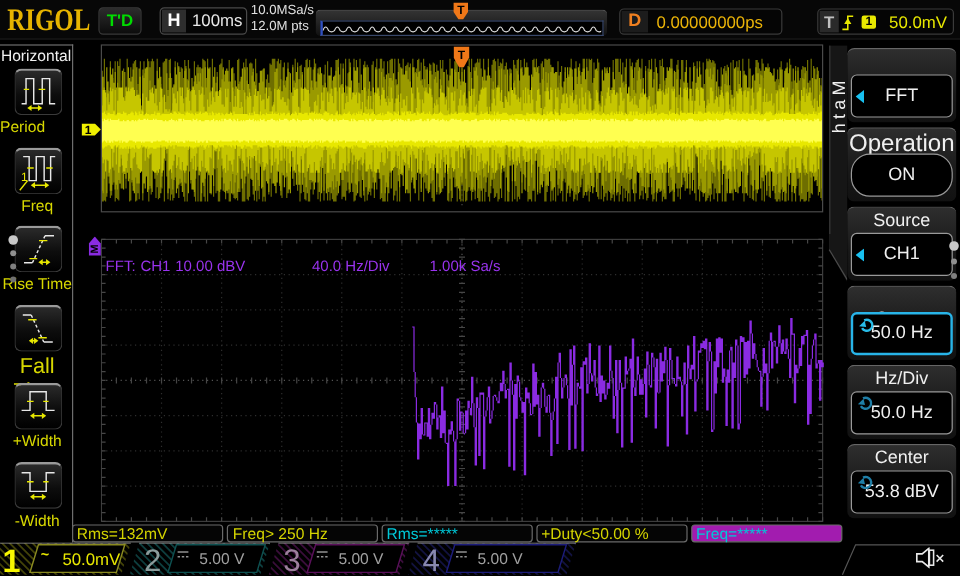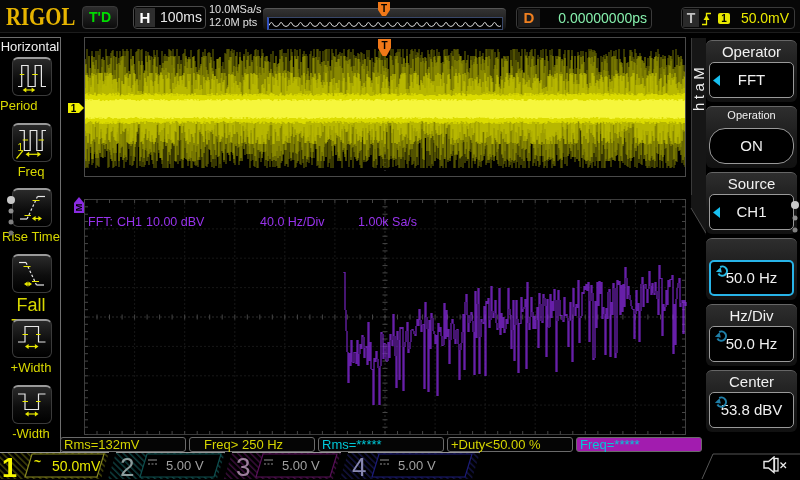--- a/index.html
+++ b/index.html
@@ -21,21 +21,21 @@
   <path d="M0 7.5 Q2.4 1.5 4.8 7.5 Q7.3 9.5 9.7 7.5 Q12.1 1.5 14.5 7.5 Q17.0 9.5 19.4 7.5 Q21.8 1.5 24.2 7.5 Q26.7 9.5 29.1 7.5 Q31.5 1.5 33.9 7.5 Q36.4 9.5 38.8 7.5 Q41.2 1.5 43.6 7.5 Q46.1 9.5 48.5 7.5 Q50.9 1.5 53.4 7.5 Q55.8 9.5 58.2 7.5 Q60.6 1.5 63.1 7.5 Q65.5 9.5 67.9 7.5 Q70.3 1.5 72.8 7.5 Q75.2 9.5 77.6 7.5 Q80.0 1.5 82.5 7.5 Q84.9 9.5 87.3 7.5 Q89.7 1.5 92.2 7.5 Q94.6 9.5 97.0 7.5 Q99.4 1.5 101.9 7.5 Q104.3 9.5 106.7 7.5 Q109.1 1.5 111.6 7.5 Q114.0 9.5 116.4 7.5 Q118.8 1.5 121.3 7.5 Q123.7 9.5 126.1 7.5 Q128.5 1.5 131.0 7.5 Q133.4 9.5 135.8 7.5 Q138.2 1.5 140.7 7.5 Q143.1 9.5 145.5 7.5 Q147.9 1.5 150.3 7.5 Q152.8 9.5 155.2 7.5 Q157.6 1.5 160.0 7.5 Q162.5 9.5 164.9 7.5 Q167.3 1.5 169.7 7.5 Q172.2 9.5 174.6 7.5 Q177.0 1.5 179.4 7.5 Q181.9 9.5 184.3 7.5 Q186.7 1.5 189.1 7.5 Q191.6 9.5 194.0 7.5 Q196.4 1.5 198.8 7.5 Q201.3 9.5 203.7 7.5 Q206.1 1.5 208.5 7.5 Q211.0 9.5 213.4 7.5 Q215.8 1.5 218.2 7.5 Q220.7 9.5 223.1 7.5 Q225.5 1.5 227.9 7.5 Q230.4 9.5 232.8 7.5" stroke="#dcdcdc" fill="none" stroke-width="1"></path>
 </svg>
 </div>
 
 <svg class="abs" style="left:377px;top:2px" width="14" height="15">
     <polygon points="1,0 13,0 13,8 9,14 5,14 1,8" fill="#f07818"></polygon>
     <text x="7" y="10" font-size="10" font-weight="bold" fill="#000" text-anchor="middle" font-family="Liberation Sans">T</text>
   </svg>
 <div class="abs" style="left:516px;top:7px;width:136px;height:22px;background:#050505;border:1px solid #3a3a3a;border-radius:4px">
   <div class="abs" style="left:1px;top:1px;width:22px;height:18px;background:#1c1c1c;color:#f08020;font-weight:bold;font-size:15px;text-align:center;line-height:18px">D</div>
-  <div class="abs" style="left:30px;top:1px;width:100px;color:#86efac;font-size:14px;text-align:right;line-height:18px">0.00000000ps</div>
+  <div class="abs" style="left:30px;top:1px;width:100px;color:#eab308;font-size:14px;text-align:left;line-height:18px">0.00000000ps</div>
 </div>
 <div class="abs" style="left:681px;top:7px;width:114px;height:22px;background:#050505;border:1px solid #3a3a3a;border-radius:4px">
   <div class="abs" style="left:1px;top:1px;width:16px;height:18px;background:#2a2a2a;color:#c0c0c0;font-weight:bold;font-size:14px;text-align:center;line-height:18px">T</div>
   <svg class="abs" style="left:19px;top:3px" width="14" height="15">
       <path d="M1 13.5 H5.5 V2.5 H10" stroke="#e8e800" fill="none" stroke-width="1.3"></path>
       <polygon points="5.5,4 2.5,9 8.5,9" fill="#e8e800"></polygon>
     </svg>
   <div class="abs" style="left:36px;top:5px;width:12px;height:11px;background:#e8e800;border-radius:2px;color:#000;font-weight:bold;font-size:10px;text-align:center;line-height:11px">1</div>
   <div class="abs" style="left:56px;top:1px;width:54px;color:#e8e800;font-size:14px;text-align:center;line-height:19px">50.0mV</div>
 </div>
@@ -174,30 +174,29 @@
 
 <div class="abs" style="left:691px;top:38px;width:15px;height:170px;background:#161616;border-left:1px solid #3a3a3a"></div>
 <svg class="abs" style="left:688px;top:195px" width="18" height="40">
     <polygon points="3,0 18,0 18,40 3,13" fill="#161616"></polygon>
     <line x1="3" y1="13" x2="18" y2="38" stroke="#4a4a4a"></line>
   </svg>
 <svg class="abs" style="left:688px;top:52px" width="18" height="68">
     <text x="0" y="0" transform="translate(16,59) rotate(-90)" fill="#f0f0f0" font-size="15px" letter-spacing="3.5" font-family="Liberation Sans" text-anchor="start">htaM</text>
   </svg>
 <div class="abs" style="left:706px;top:40px;width:91px;height:62px;background:linear-gradient(#2e2e2e,#181818 60%,#111);border-radius:6px;border-top:1px solid #666">
-<div style="color:#f0f0f0;font-size:15px;text-align:center;margin-top:2px">Operator</div>
 <div class="abs" style="left:3px;top:21px;width:85px;height:36px;background:#000;border:1px solid #999;border-radius:5px">
 <svg class="abs" style="left:3px;top:12px" width="7" height="11">
         <polygon points="7,0 7,11 0,5.5" fill="#18c0f0"></polygon>
       </svg>
       <div style="color:#f0f0f0;font-size:15px;text-align:center;line-height:34px">FFT</div>
 </div>
   </div>
 <div class="abs" style="left:706px;top:106px;width:91px;height:62px;background:linear-gradient(#2e2e2e,#181818 60%,#111);border-radius:6px;border-top:1px solid #666">
-<div style="color:#f0f0f0;font-size:11px;text-align:center;margin-top:2px">Operation</div>
+<div style="color:#f0f0f0;font-size:20px;text-align:center;margin-top:2px">Operation</div>
 <div class="abs" style="left:3px;top:21px;width:85px;height:36px;background:#000;border:1px solid #999;border-radius:16px">
 <div style="color:#f0f0f0;font-size:15px;text-align:center;line-height:34px">ON</div>
 </div>
   </div>
 <div class="abs" style="left:706px;top:172px;width:91px;height:62px;background:linear-gradient(#2e2e2e,#181818 60%,#111);border-radius:6px;border-top:1px solid #666">
 <div style="color:#f0f0f0;font-size:15px;text-align:center;margin-top:2px">Source</div>
 <div class="abs" style="left:3px;top:21px;width:85px;height:36px;background:#000;border:1px solid #999;border-radius:5px">
 <svg class="abs" style="left:3px;top:12px" width="7" height="11">
         <polygon points="7,0 7,11 0,5.5" fill="#18c0f0"></polygon>
       </svg>
@@ -234,21 +233,21 @@
       <div style="color:#f0f0f0;font-size:15px;text-align:center;line-height:34px">53.8 dBV</div>
 </div>
   </div>
 <svg class="abs" style="left:790px;top:200px" width="10" height="36">
 <circle cx="5" cy="5" r="4" fill="#c8c8c8"></circle>
     <circle cx="5" cy="18" r="2.5" fill="#909090"></circle>
     <circle cx="5" cy="30" r="2.5" fill="#808080"></circle>
 </svg>
 
 <div class="abs" style="left:60px;top:437px;width:126px;height:15px;background:#050505;border:1px solid #6a6a6a;border-radius:3px;color:#d4d400;font-size:13px;line-height:13px;padding-left:3px">Rms=132mV</div>
-<div class="abs" style="left:189px;top:437px;width:126px;height:15px;background:#050505;border:1px solid #6a6a6a;border-radius:3px;color:#d4d400;font-size:13px;line-height:13px;padding-left:14px">Freq&gt; 250 Hz</div>
+<div class="abs" style="left:189px;top:437px;width:126px;height:15px;background:#050505;border:1px solid #6a6a6a;border-radius:3px;color:#d4d400;font-size:13px;line-height:13px;padding-left:4px">Freq&gt; 250 Hz</div>
 <div class="abs" style="left:318px;top:437px;width:126px;height:15px;background:#050505;border:1px solid #6a6a6a;border-radius:3px;color:#00c8d8;font-size:13px;line-height:13px;padding-left:3px">Rms=*****</div>
 <div class="abs" style="left:447px;top:437px;width:126px;height:15px;background:#050505;border:1px solid #6a6a6a;border-radius:3px;color:#d4d400;font-size:13px;line-height:13px;padding-left:3px">+Duty&lt;50.00 %</div>
 <div class="abs" style="left:576px;top:437px;width:126px;height:15px;background:#a21caf;border:1px solid #6a6a6a;border-radius:3px;color:#00c8d8;font-size:13px;line-height:13px;padding-left:3px">Freq=*****</div>
 
 <svg class="abs" style="left:0;top:452px" width="700" height="28">
 <defs>
       <pattern id="h1" width="4.5" height="4.5" patternUnits="userSpaceOnUse" patternTransform="rotate(-45)">
         <rect width="4.5" height="4.5" fill="#000"></rect>
         <rect width="1.5" height="4.5" fill="#424208"></rect>
       </pattern>

